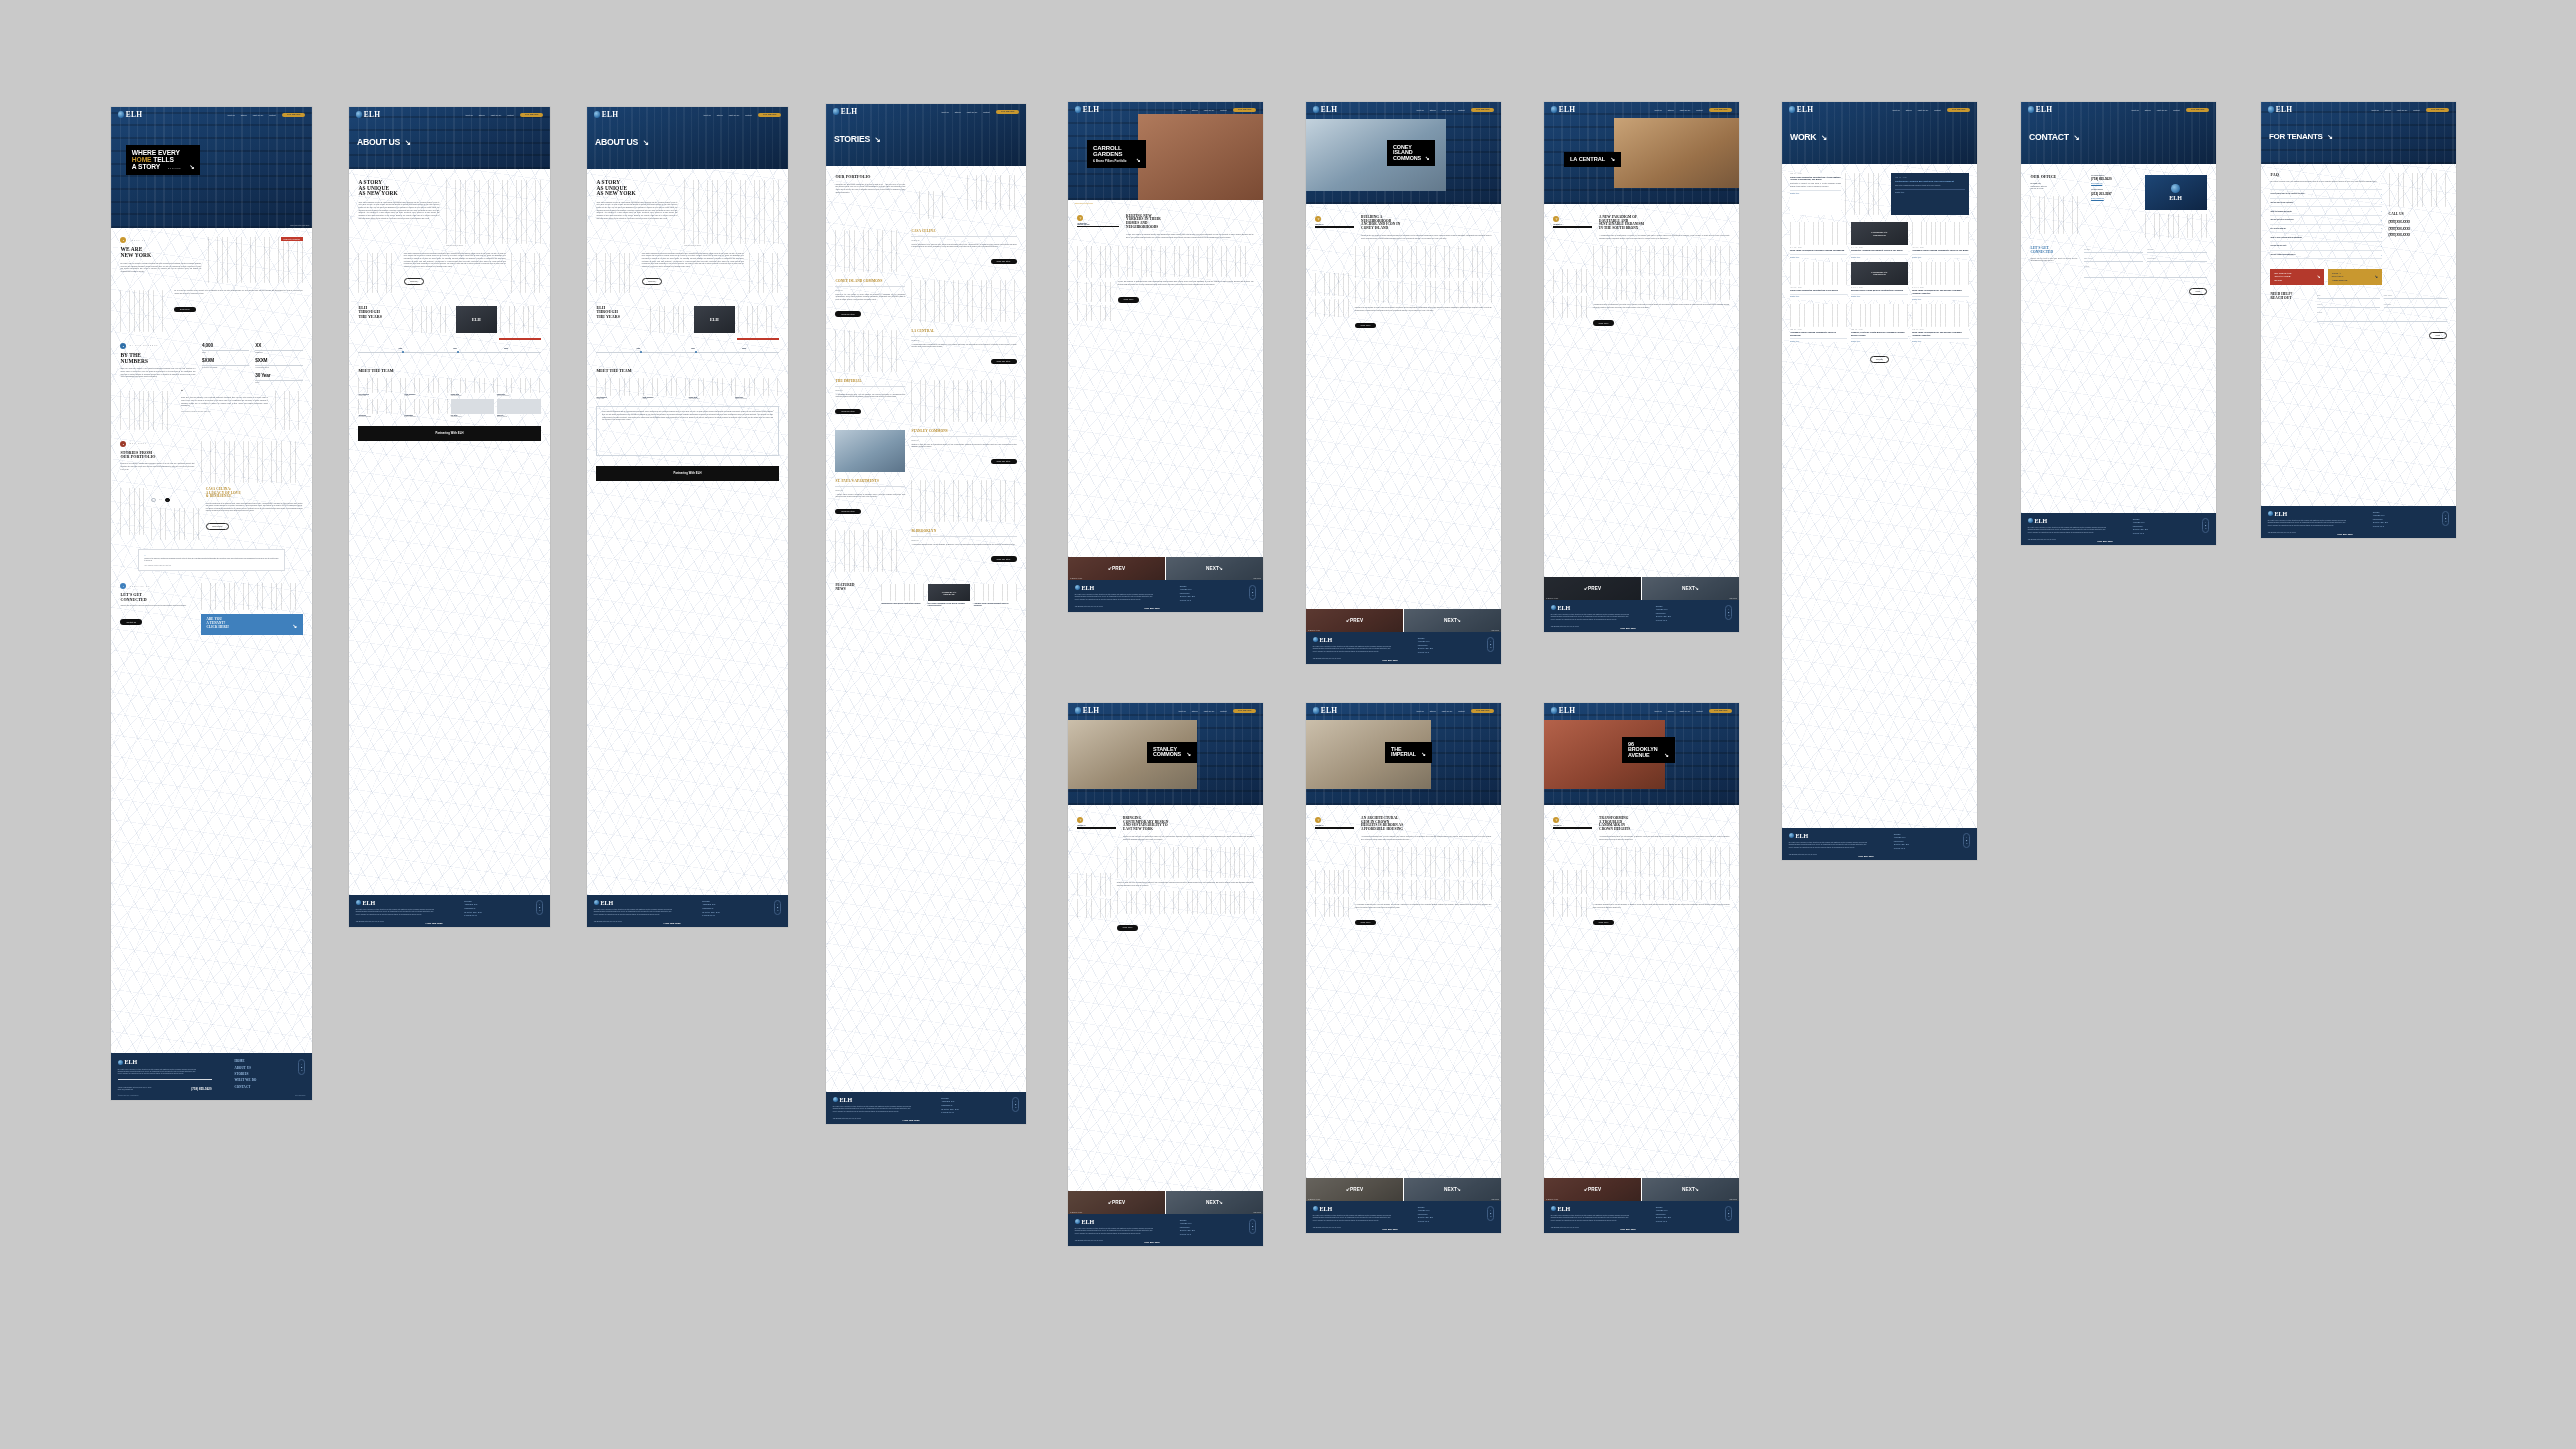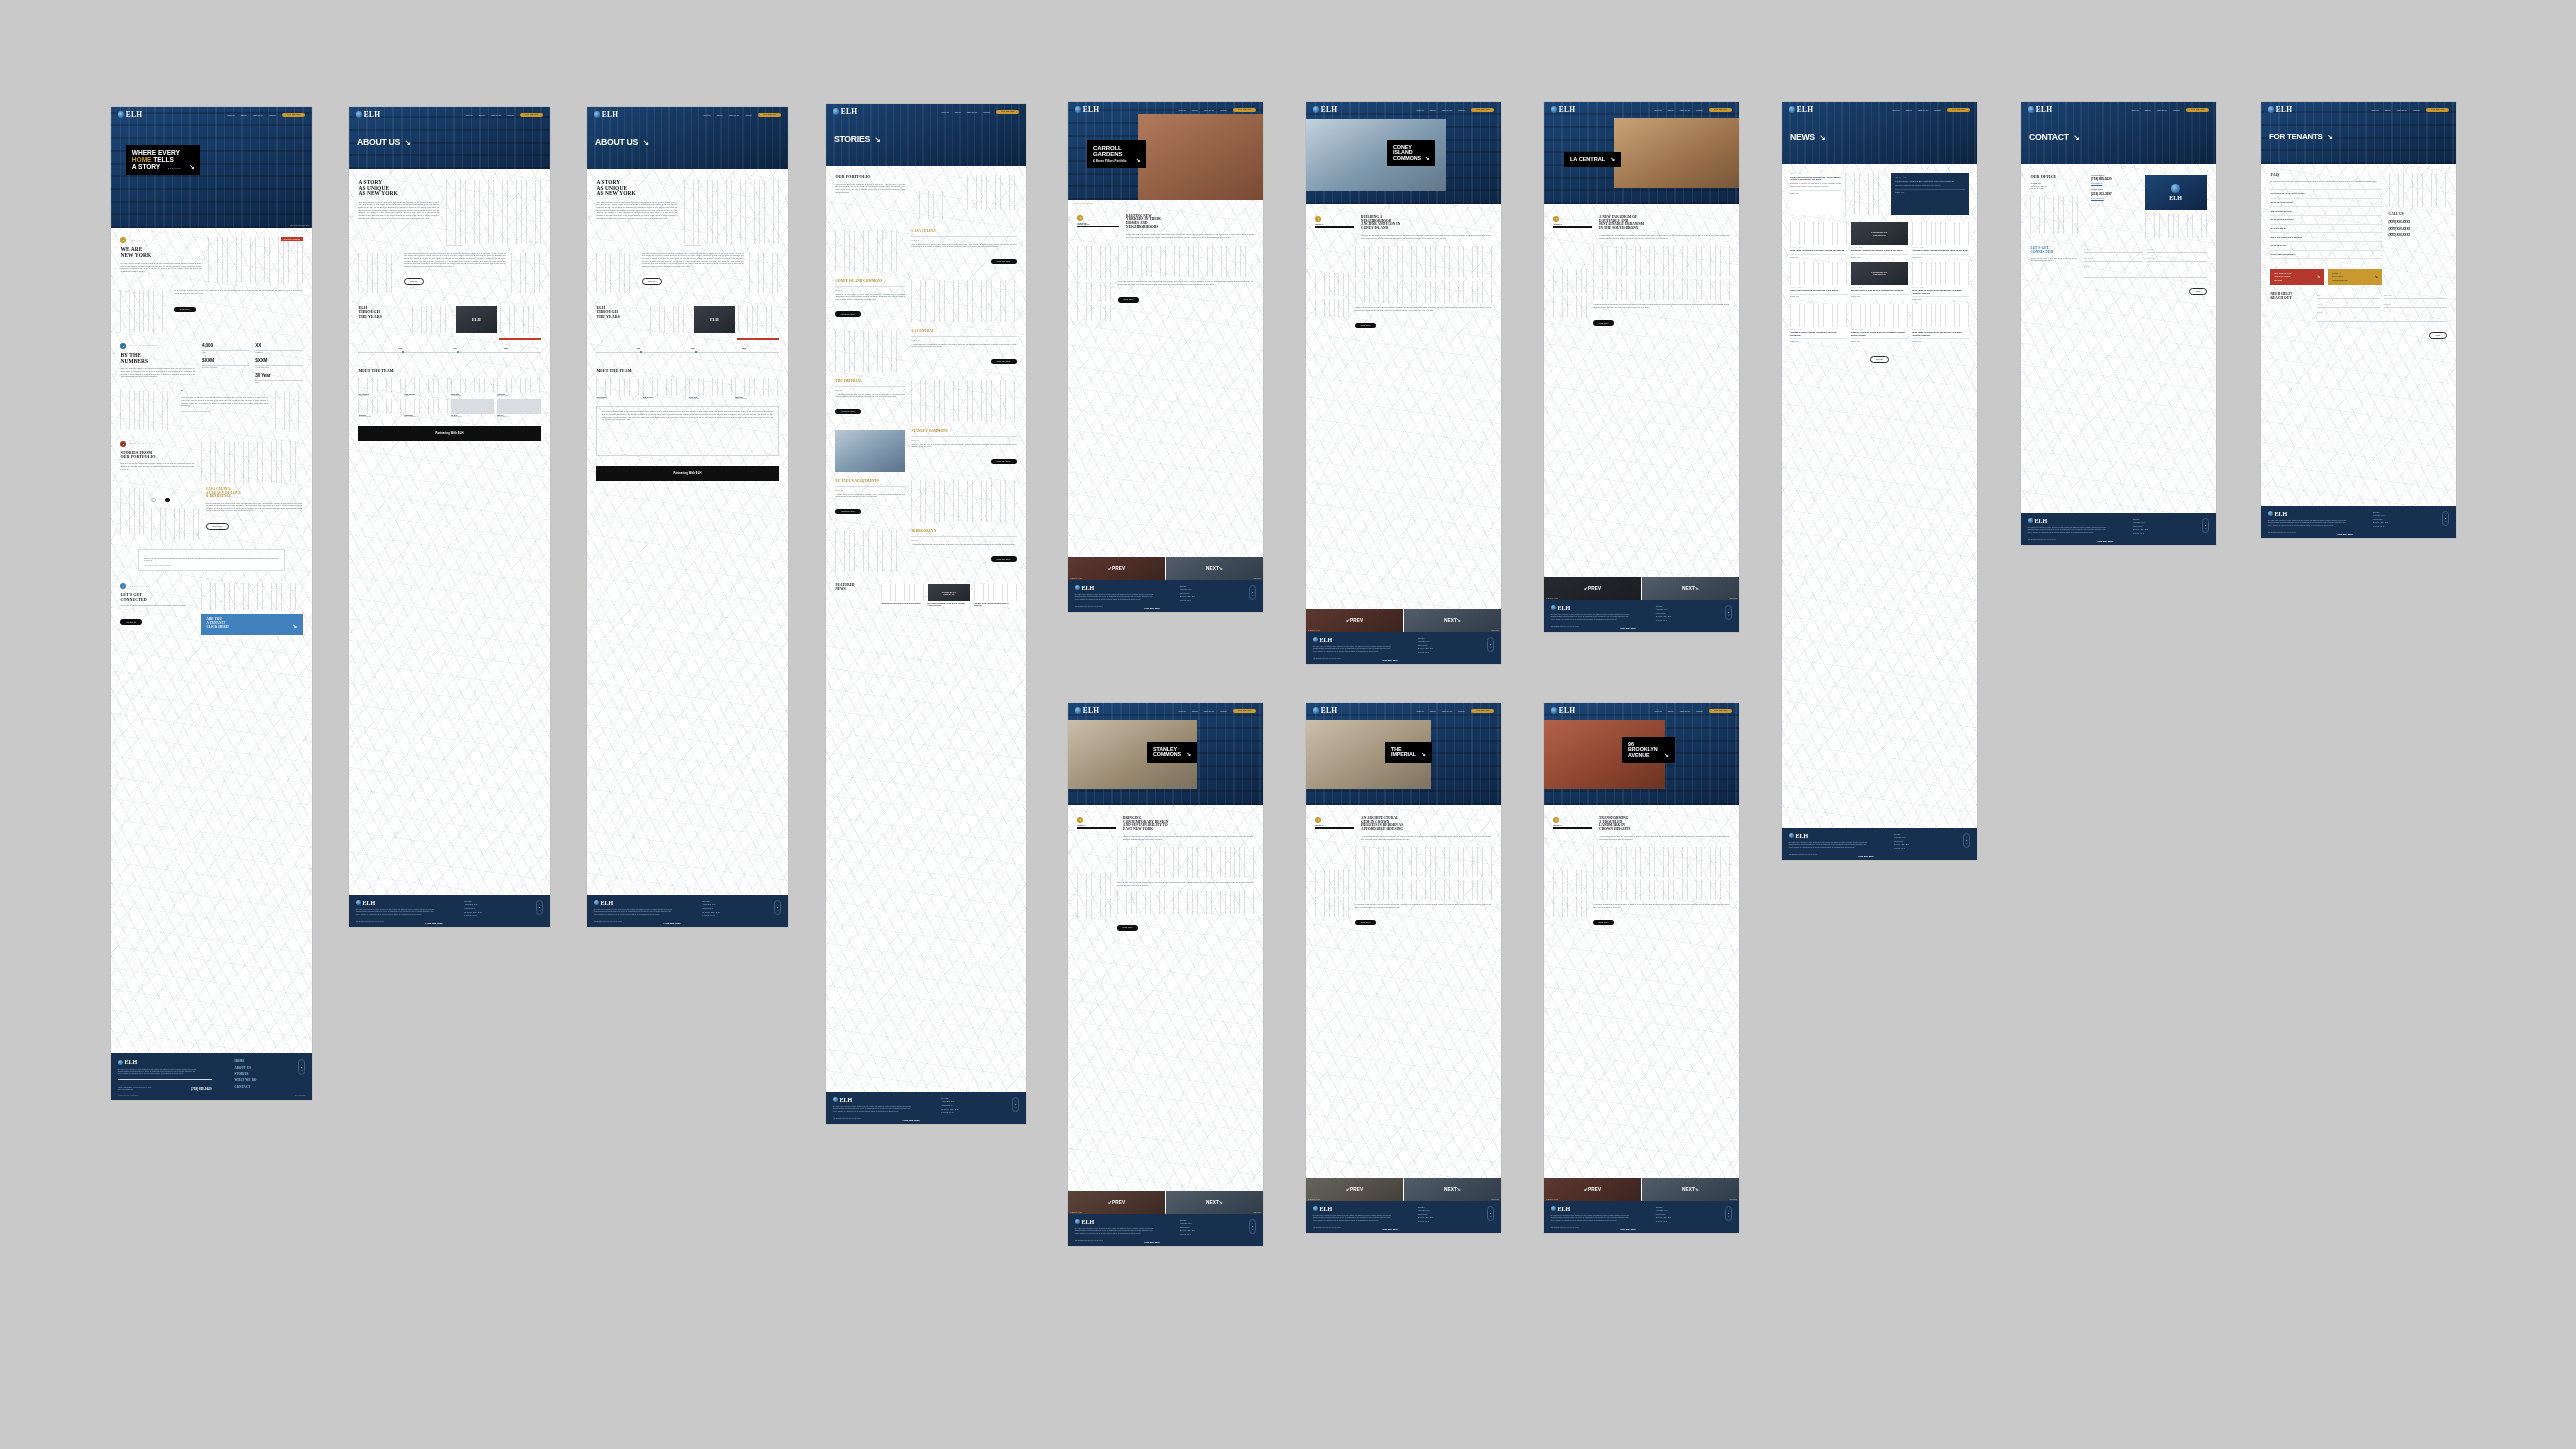--- a/index.html
+++ b/index.html
@@ -1268,21 +1268,21 @@
           </div>
         <div class="navlinks">
           <a>About Us</a>
           <a>Stories</a>
           <a>What We Do</a>
           <a>Contact</a>
         </div>
         <div class="pill">FOR TENANTS</div>
       </div>
       <div class="hero-title" style="margin-top:16px; display:flex; align-items:center; gap:4.7px;">
-        <span>NEWS</span>
+        <span>WORK</span>
         <span style="font-size:7.4px;">↘</span>
       </div>
     </div>
     <div class="page-body">
       <div class="maptex"></div>
 
       <div class="sec" style="padding:9.4px 8px 0 8px; display:flex; gap:4px;">
         <div style="width:51px;" class="newscard">
           <div class="date">JUN 14, 2024</div>
           <div class="tl">Casa Celina Completes Construction At 1810 Watson Avenue In Soundview, The Bronx</div>

